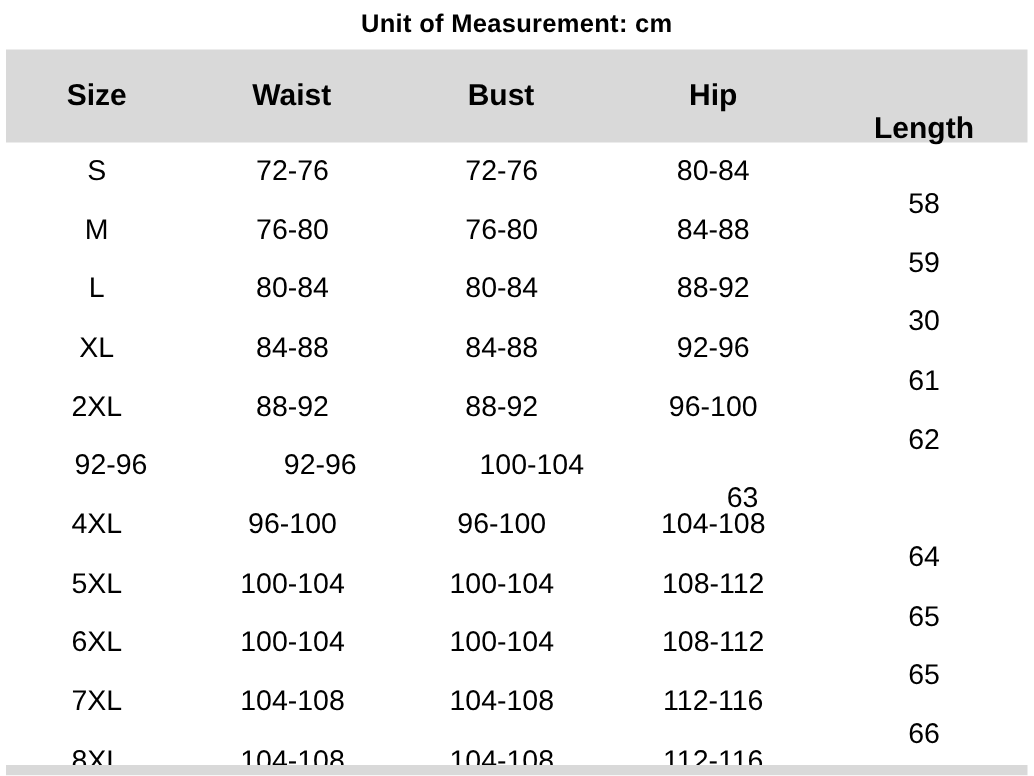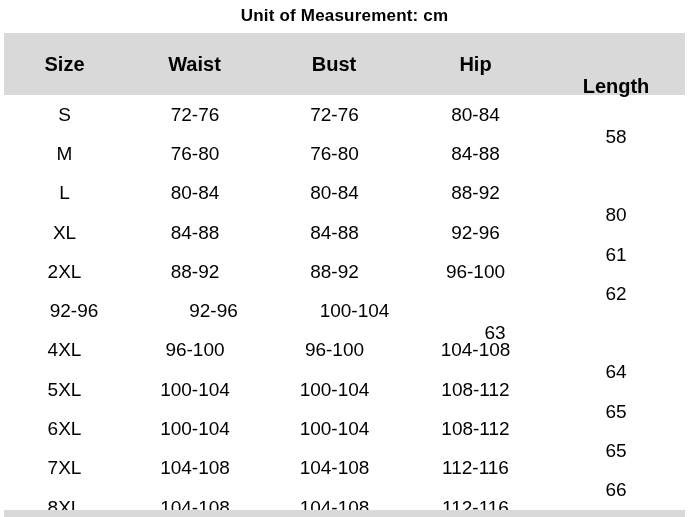--- a/index.html
+++ b/index.html
@@ -79,27 +79,28 @@
         <div class="cell c1">72-76</div>
         <div class="cell c2">72-76</div>
         <div class="cell c3">80-84</div>
         <div class="cell c4">58</div>
       </div>
       <div class="row">
         <div class="cell c0">M</div>
         <div class="cell c1">76-80</div>
         <div class="cell c2">76-80</div>
         <div class="cell c3">84-88</div>
+        <div class="cell c4">59</div>
       </div>
       <div class="row">
         <div class="cell c0">L</div>
         <div class="cell c1">80-84</div>
         <div class="cell c2">80-84</div>
         <div class="cell c3">88-92</div>
-        <div class="cell c4">80</div>
+        <div class="cell c4">30</div>
       </div>
       <div class="row">
         <div class="cell c0">XL</div>
         <div class="cell c1">84-88</div>
         <div class="cell c2">84-88</div>
         <div class="cell c3">92-96</div>
         <div class="cell c4">61</div>
       </div>
       <div class="row">
         <div class="cell c0">2XL</div>

